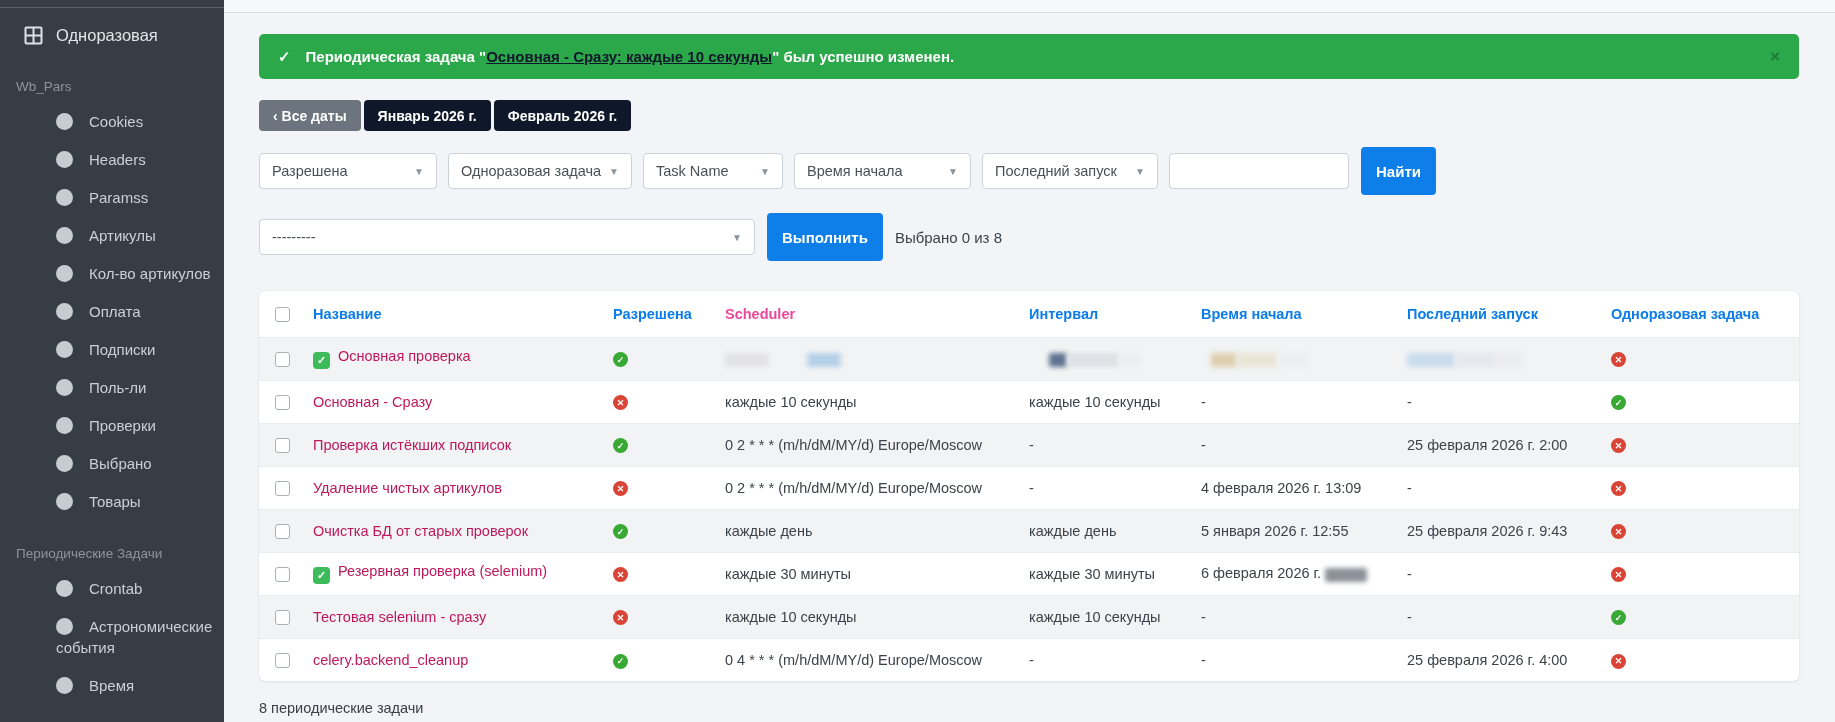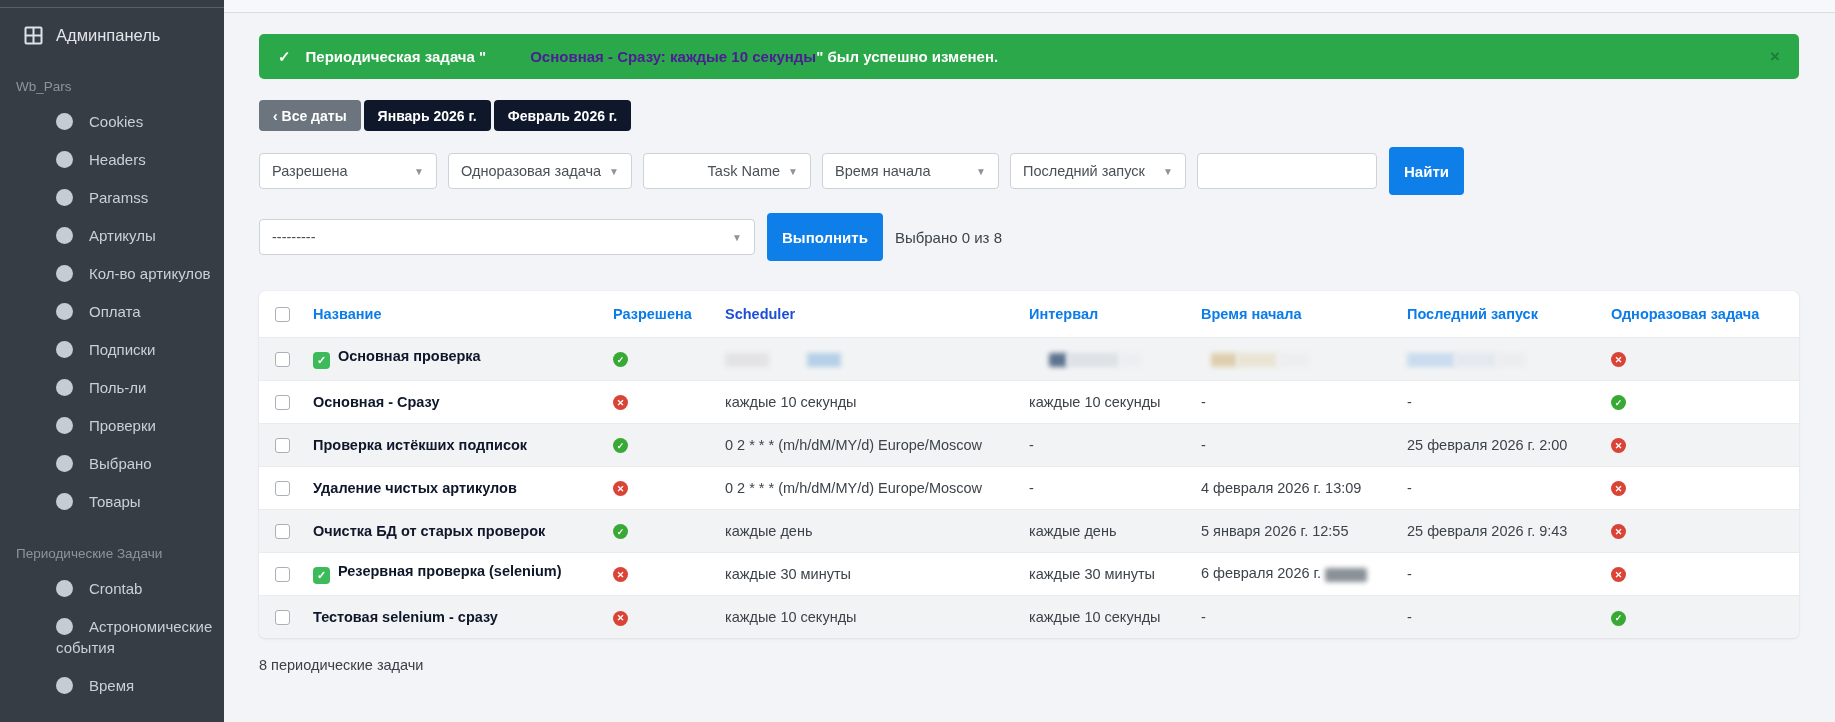--- a/index.html
+++ b/index.html
@@ -21,21 +21,21 @@
   .nav-item { padding:0 10px 0 24px; margin-top:17px; color:#cbd0d6; font-size:15px; line-height:21px; cursor:pointer; }
   .nav-item .dot { display:inline-block; width:17px; height:17px; border-radius:50%; background:#c7ccd3; vertical-align:-3px; margin-right:16px; }
   
   .topbar { position:absolute; left:224px; top:0; width:1611px; height:13px; background:#f7f8fa; border-bottom:1px solid #d9dce1; }
   
   .content { position:absolute; left:224px; top:13px; width:1611px; padding:0 36px 0 35px; }
   
   .banner { margin-top:21px; height:45px; background:#2ba84a; border-radius:5px; color:#fff;
             display:flex; align-items:center; padding:0 19px; font-size:15px; font-weight:600; }
   .banner .check { font-size:15px; margin-right:15px; font-weight:700; }
-  .banner a { color:#4c1d95; cursor:pointer;margin-left:44px; }
+  .banner a { color:#0f172a; text-decoration:underline; cursor:pointer; }
   .banner .close { margin-left:auto; color:#1d7c36; font-size:17px; font-weight:700; cursor:pointer; line-height:1; }
   
   .date-row { margin-top:21px; display:flex; gap:3px; }
   .date-btn { height:31px; display:inline-flex; align-items:center; padding:0 14px; border-radius:4px;
               color:#fff; font-size:14px; font-weight:600; cursor:pointer; }
   .date-btn.secondary { background:#6c757d; }
   .date-btn.primary { background:#0f172a; }
   
   .filter-row { margin-top:16px; display:flex; align-items:center; }
   .sel { height:36px; background:#fff; border:1px solid #cdd3d9; border-radius:4px;
@@ -51,27 +51,27 @@
   .action-row .sel { width:496px; margin-right:12px; }
   .selected-info { margin-left:12px; font-size:15px; color:#3c434a; }
   
   .card { margin-top:30px; background:#fff; border-radius:6px; overflow:hidden;
           box-shadow:0 0 1px rgba(0,0,0,.15), 0 1px 3px rgba(0,0,0,.08); }
   table { width:100%; border-collapse:collapse; font-size:14.5px; color:#3c434a; table-layout:fixed; }
   col.c1{width:46px} col.c2{width:300px} col.c3{width:112px} col.c4{width:304px}
   col.c5{width:172px} col.c6{width:206px} col.c7{width:204px} col.c8{width:auto}
   th { text-align:left; height:46px; padding:0 8px; font-weight:700; white-space:nowrap; }
   th.link a { color:#0b7ce8; cursor:pointer; text-decoration:none; }
-  th.plain { color:#1d4ed8; }
+  th.plain { color:#ec4899; }
   td { height:43px; padding:0 8px; border-top:1px solid #e9ecef; white-space:nowrap; overflow:hidden; }
   tbody tr:nth-child(odd) { background:#f2f3f4; }
   td.ck, th.ck { text-align:center; padding:0; }
   input[type=checkbox] { appearance:none; width:15px; height:15px; border:1px solid #a9b0b8; border-radius:3px;
                          background:#fff; vertical-align:middle; cursor:pointer; }
-  .task-link { color:#0f172a; font-weight:700; text-decoration:none; cursor:pointer; }
+  .task-link { color:#be185d; font-weight:400; text-decoration:none; cursor:pointer; }
   .badge-check { display:inline-flex; width:17px; height:17px; background:#3dba5a; border-radius:4px;
                  color:#fff; font-size:11px; font-weight:700; align-items:center; justify-content:center;
                  margin-right:8px; vertical-align:-3px; }
   .st { display:inline-flex; width:15px; height:15px; border-radius:50%; color:#fff; font-size:9px; font-weight:700;
         align-items:center; justify-content:center; }
   .st.ok { background:#39a935; }
   .st.no { background:#da4437; }
   .rblock { display:inline-block; height:14px; border-radius:2px; filter:blur(2.5px); vertical-align:middle; }
   .count { margin-top:19px; font-size:14.5px; color:#3a4047; }
 </style>
@@ -83,21 +83,21 @@
   <div class="brand">
     <span>
       <svg width="19" height="19" viewBox="0 0 19 19">
           <g fill="none" stroke="#dfe3e7" stroke-width="2">
         <rect x="1.5" y="1.5" width="16" height="16" rx="1"></rect>
             <line x1="9.5" y1="1.5" x2="9.5" y2="17.5"></line>
             <line x1="1.5" y1="9.5" x2="17.5" y2="9.5"></line>
       </g>
         </svg>
     </span>
-    <span>Админпанель</span>
+    <span>Одноразовая</span>
   </div>
   <nav id="sidenav">
       <div class="side-section">Wb_Pars</div>
       <div class="nav-list">
         <div class="nav-item"><span class="dot"></span><span>Cookies</span></div>
         <div class="nav-item"><span class="dot"></span><span>Headers</span></div>
         <div class="nav-item"><span class="dot"></span><span>Paramss</span></div>
         <div class="nav-item"><span class="dot"></span><span>Артикулы</span></div>
         <div class="nav-item"><span class="dot"></span><span>Кол-во артикулов</span></div>
         <div class="nav-item"><span class="dot"></span><span>Оплата</span></div>
@@ -133,21 +133,21 @@
 
   <div class="filter-row" id="filterRow">
       <div class="sel" style="width: 178px;">
         <span>Разрешена</span>
         <span class="caret">▼</span>
       </div>
       <div class="sel" style="width: 184px;">
         <span>Одноразовая задача</span>
         <span class="caret">▼</span>
       </div>
-      <div class="sel" style="width: 168px; justify-content: flex-end;">
+      <div class="sel" style="width: 140px;">
         <span>Task Name</span>
         <span class="caret">▼</span>
       </div>
       <div class="sel" style="width: 177px;">
         <span>Время начала</span>
         <span class="caret">▼</span>
       </div>
       <div class="sel" style="width: 176px;">
         <span>Последний запуск</span>
         <span class="caret">▼</span>
@@ -253,18 +253,28 @@
           <tr>
             <td class="ck"><input type="checkbox" style=""></td>
             <td><a class="task-link">Тестовая selenium - сразу</a></td>
             <td><span class="st no">✕</span></td>
             <td>каждые 10 секунды</td>
             <td>каждые 10 секунды</td>
             <td>-</td>
             <td>-</td>
             <td><span class="st ok">✓</span></td>
           </tr>
+          <tr>
+            <td class="ck"><input type="checkbox" style=""></td>
+            <td><a class="task-link">celery.backend_cleanup</a></td>
+            <td><span class="st ok">✓</span></td>
+            <td>0 4 * * * (m/h/dM/MY/d) Europe/Moscow</td>
+            <td>-</td>
+            <td>-</td>
+            <td>25 февраля 2026 г. 4:00</td>
+            <td><span class="st no">✕</span></td>
+          </tr>
         </tbody>
     </table>
   </div>
 
   <div class="count">8 периодические задачи</div>
 </div>
 
 </body></html>

